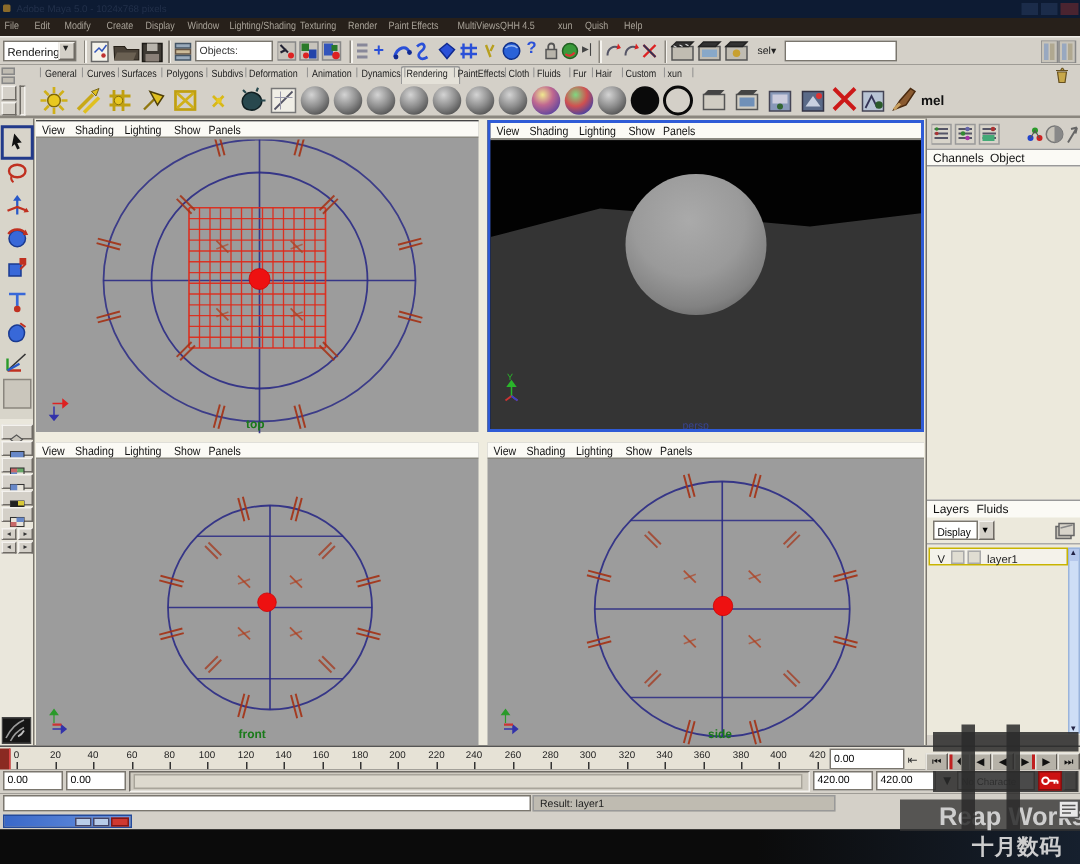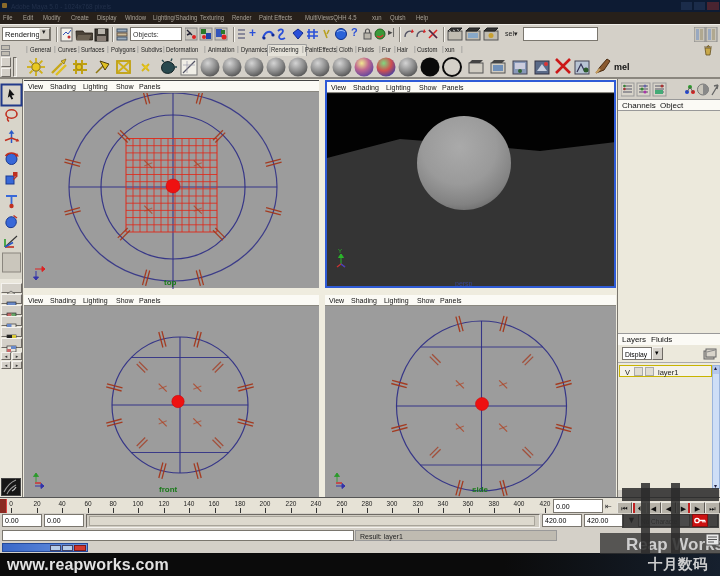--- a/index.html
+++ b/index.html
@@ -785,21 +785,20 @@
 <div class="abs gray" style="left:0;top:542px;width:720px;height:11px;"></div>
 
 <div class="abs" style="left:2px;top:543px;width:86px;height:9px;background:linear-gradient(90deg,#3a68c8,#6a94e0);border:1px solid #244a9a;">
  <div style="position:absolute;right:26px;top:1px;width:11px;height:6px;background:#b8cce8;border:1px solid #446;"></div>
  <div style="position:absolute;right:14px;top:1px;width:11px;height:6px;background:#b8cce8;border:1px solid #446;"></div>
  <div style="position:absolute;right:1px;top:1px;width:12px;height:6px;background:#d03830;border:1px solid #801818;"></div>
 </div>
 
 <div class="abs" style="left:0;top:553px;width:720px;height:23px;background:#0b0b0b;">
  <div style="position:absolute;left:0;top:0;width:720px;height:23px;background:linear-gradient(90deg,transparent 70%,#16202e);"></div>
- <span style="position:absolute;left:7px;top:3px;font-size:16px;font-weight:bold;color:#e2e2e2;letter-spacing:0.2px;">www.reapworks.com</span>
 </div>
 
 <div class="abs" style="left:600px;top:533px;width:120px;height:21px;background:rgba(50,50,50,0.78);"></div>
 <span class="abs" style="left:626px;top:535px;font-size:17px;font-weight:bold;color:rgba(215,215,215,0.93);white-space:nowrap;">Reap Works</span>
 <span class="abs" style="left:648px;top:555px;font-size:14.5px;font-weight:bold;color:rgba(215,215,215,0.95);letter-spacing:0.5px;white-space:nowrap;">十月数码</span>
 <div class="abs" style="left:641px;top:483px;width:9px;height:70px;background:rgba(42,42,42,0.85);"></div>
 <div class="abs" style="left:671px;top:483px;width:9px;height:70px;background:rgba(42,42,42,0.85);"></div>
 <div class="abs" style="left:622px;top:488px;width:97px;height:13px;background:rgba(42,42,42,0.85);"></div>
 <div class="abs" style="left:622px;top:514px;width:97px;height:14px;background:rgba(42,42,42,0.85);"></div>
 <svg class="abs" style="left:705px;top:533px;" width="15" height="14" viewBox="0 0 15 14">

